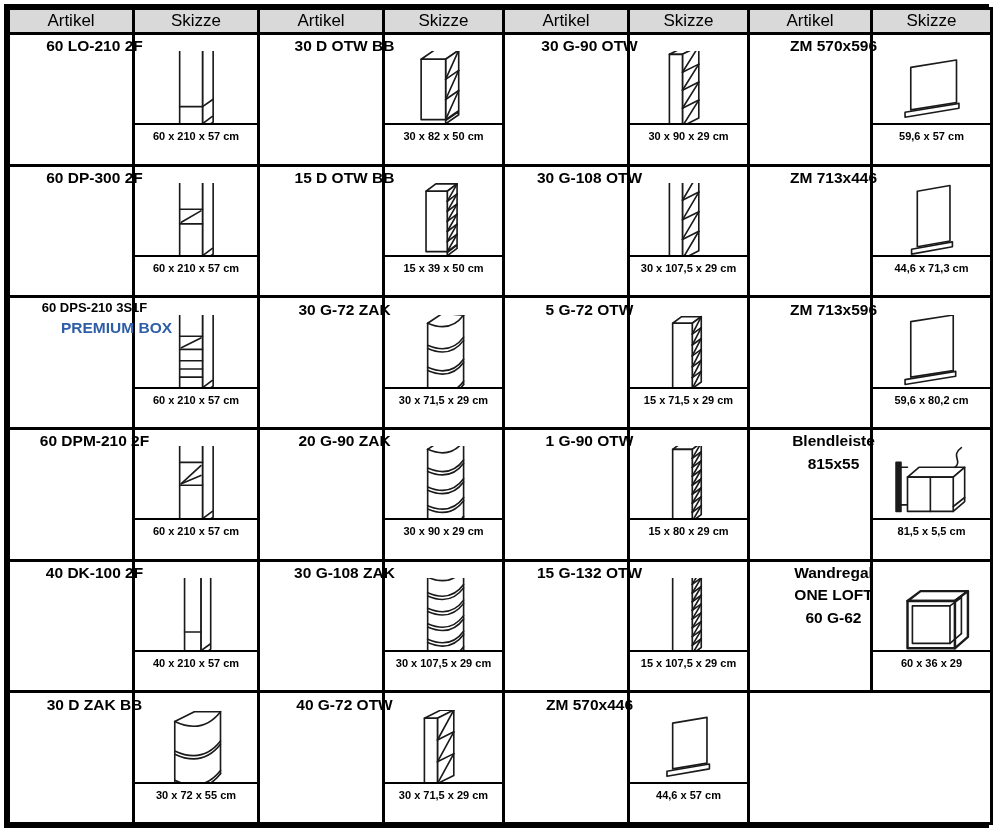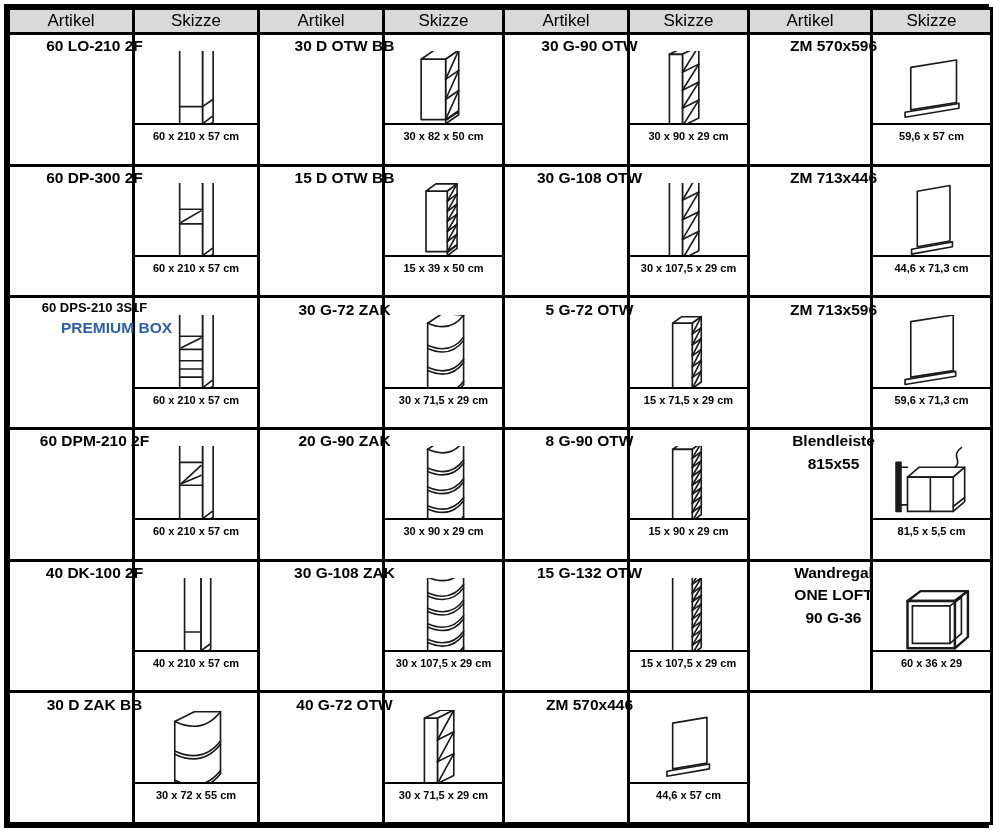--- a/index.html
+++ b/index.html
@@ -310,21 +310,21 @@
               </div>
             </td>
             <td>
               <div class="skizze-wrap">
                 <div class="sk-area">
                   <svg width="116" height="98" viewBox="0 0 120 120" preserveAspectRatio="xMidYMid meet" xmlns="http://www.w3.org/2000/svg">
                     <polygon points="34,24 86,16 86,84 34,92" fill="#fff" stroke="#1a1a1a" stroke-width="2" stroke-linejoin="round"></polygon>
                     <polygon points="27,95 89,85 89,91 27,101" fill="#fff" stroke="#1a1a1a" stroke-width="2" stroke-linejoin="round"></polygon>
                   </svg>
                 </div>
-                <div class="sk-dim">59,6 x 71,3 cm</div>
+                <div class="sk-dim">59,6 x 80,2 cm</div>
               </div>
             </td>
           </tr>
           <tr class="product-row">
             <td>
               <div class="artikel-wrap">
                 <div class="artikel-line">60 DPM-210 2F</div>
               </div>
             </td>
             <td>
@@ -365,21 +365,21 @@
                     <path d="M40,116 Q68,128 84,106" fill="none" stroke="#1a1a1a" stroke-width="2" stroke-linejoin="round" stroke-linecap="round"></path>
                     <line x1="40" y1="20" x2="40" y2="116" stroke="#1a1a1a" stroke-width="2" stroke-linecap="round"></line>
                     <line x1="84" y1="10" x2="84" y2="106" stroke="#1a1a1a" stroke-width="2" stroke-linecap="round"></line>
                   </svg>
                 </div>
                 <div class="sk-dim">30 x 90 x 29 cm</div>
               </div>
             </td>
             <td>
               <div class="artikel-wrap">
-                <div class="artikel-line">8 G-90 OTW</div>
+                <div class="artikel-line">1 G-90 OTW</div>
               </div>
             </td>
             <td>
               <div class="skizze-wrap">
                 <div class="sk-area">
                   <svg width="116" height="98" viewBox="0 0 120 120" preserveAspectRatio="xMidYMid meet" xmlns="http://www.w3.org/2000/svg">
                     <polygon points="40,20 64,20 75,12 51,12" fill="#fff" stroke="#1a1a1a" stroke-width="2" stroke-linejoin="round"></polygon>
                     <polygon points="64,20 75,12 75,100 64,108" fill="#fff" stroke="#1a1a1a" stroke-width="2" stroke-linejoin="round"></polygon>
                     <polygon points="40,20 64,20 64,108 40,108" fill="#fff" stroke="#1a1a1a" stroke-width="2" stroke-linejoin="round"></polygon>
                     <line x1="64" y1="31" x2="75" y2="23" stroke="#1a1a1a" stroke-width="2" stroke-linecap="round"></line>
@@ -392,21 +392,21 @@
                     <line x1="64" y1="31" x2="75" y2="12" stroke="#1a1a1a" stroke-width="2" stroke-linecap="round"></line>
                     <line x1="64" y1="42" x2="75" y2="23" stroke="#1a1a1a" stroke-width="2" stroke-linecap="round"></line>
                     <line x1="64" y1="53" x2="75" y2="34" stroke="#1a1a1a" stroke-width="2" stroke-linecap="round"></line>
                     <line x1="64" y1="64" x2="75" y2="45" stroke="#1a1a1a" stroke-width="2" stroke-linecap="round"></line>
                     <line x1="64" y1="75" x2="75" y2="56" stroke="#1a1a1a" stroke-width="2" stroke-linecap="round"></line>
                     <line x1="64" y1="86" x2="75" y2="67" stroke="#1a1a1a" stroke-width="2" stroke-linecap="round"></line>
                     <line x1="64" y1="97" x2="75" y2="78" stroke="#1a1a1a" stroke-width="2" stroke-linecap="round"></line>
                     <line x1="64" y1="108" x2="75" y2="89" stroke="#1a1a1a" stroke-width="2" stroke-linecap="round"></line>
                   </svg>
                 </div>
-                <div class="sk-dim">15 x 90 x 29 cm</div>
+                <div class="sk-dim">15 x 80 x 29 cm</div>
               </div>
             </td>
             <td>
               <div class="artikel-wrap">
                 <div class="artikel-line">Blendleiste</div>
                 <div class="artikel-line">815x55</div>
               </div>
             </td>
             <td>
               <div class="skizze-wrap">
@@ -506,21 +506,21 @@
                     <line x1="64" y1="109" x2="75" y2="90.33333333333333" stroke="#1a1a1a" stroke-width="2" stroke-linecap="round"></line>
                   </svg>
                 </div>
                 <div class="sk-dim">15 x 107,5 x 29 cm</div>
               </div>
             </td>
             <td>
               <div class="artikel-wrap">
                 <div class="artikel-line">Wandregal</div>
                 <div class="artikel-line">ONE LOFT</div>
-                <div class="artikel-line">90 G-36</div>
+                <div class="artikel-line">60 G-62</div>
               </div>
             </td>
             <td>
               <div class="skizze-wrap">
                 <div class="sk-area">
                   <svg width="116" height="98" viewBox="0 0 120 120" preserveAspectRatio="xMidYMid meet" xmlns="http://www.w3.org/2000/svg">
                     <polygon points="30,44 88,44 104,32 46,32" fill="#fff" stroke="#1a1a1a" stroke-width="3" stroke-linejoin="round"></polygon>
                     <polygon points="88,44 104,32 104,88 88,102" fill="#fff" stroke="#1a1a1a" stroke-width="3" stroke-linejoin="round"></polygon>
                     <polygon points="30,44 88,44 88,102 30,102" fill="#fff" stroke="#1a1a1a" stroke-width="3" stroke-linejoin="round"></polygon>
                     <polygon points="36,50 82,50 82,96 36,96" fill="#fff" stroke="#1a1a1a" stroke-width="2" stroke-linejoin="round"></polygon>

